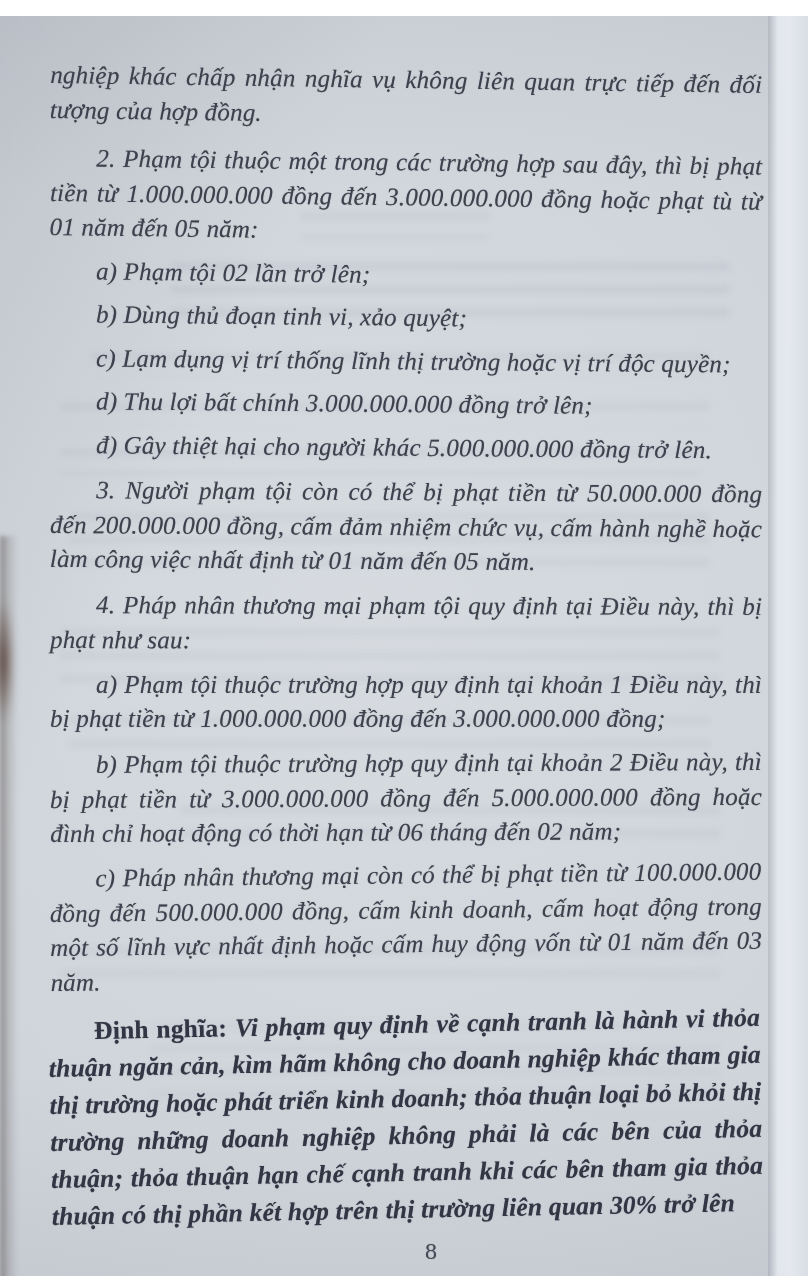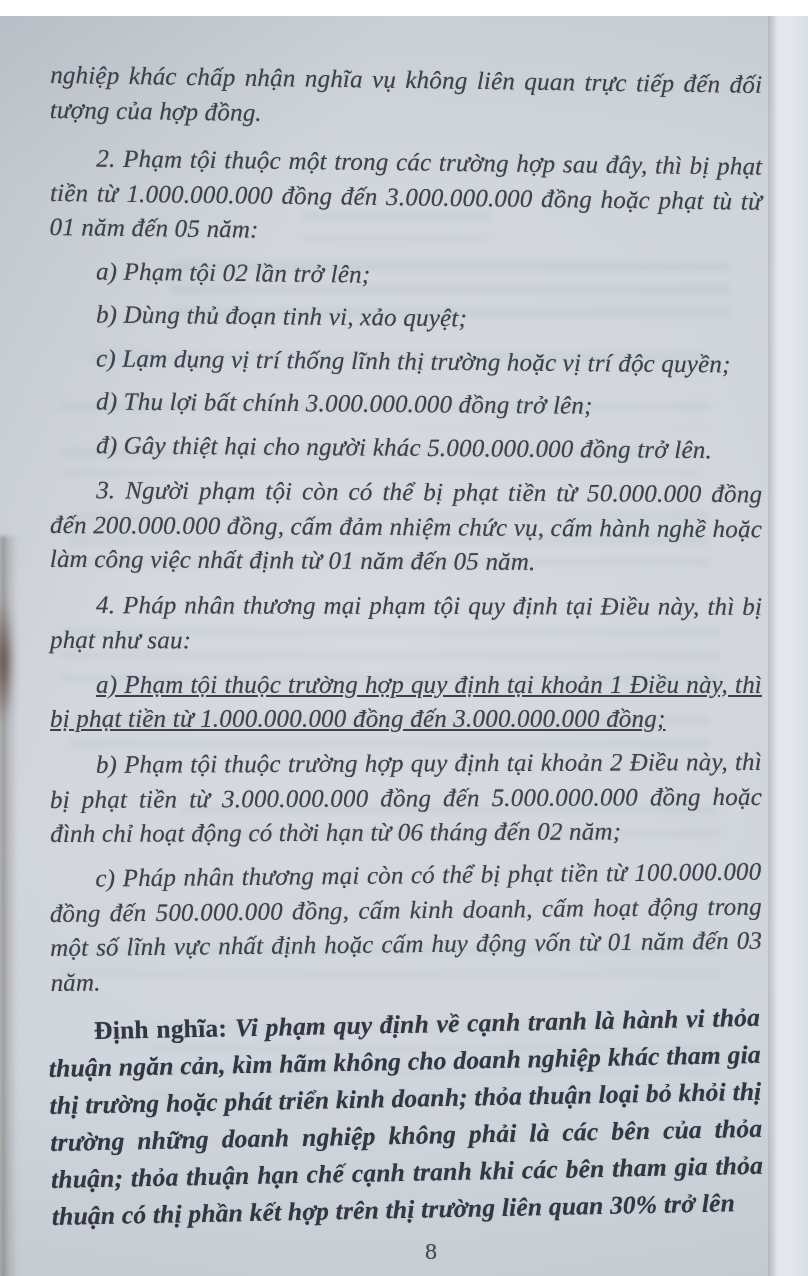--- a/index.html
+++ b/index.html
@@ -113,21 +113,21 @@
   
   .t1  { transform: rotate(0.80deg); }
   .t2  { transform: rotate(0.70deg); }
   .t3  { transform: rotate(0.65deg); }
   .t4  { transform: rotate(0.60deg); }
   .t5  { transform: rotate(0.55deg); }
   .t6  { transform: rotate(0.50deg); }
   .t7  { transform: rotate(0.45deg); }
   .t8  { transform: rotate(0.35deg); }
   .t9  { transform: rotate(0.15deg); }
-  .t10 { transform: rotate(0.00deg); text-decoration: underline; }
+  .t10 { transform: rotate(0.00deg); }
   .t11 { transform: rotate(-0.25deg); }
   .t12 { transform: rotate(-0.60deg); }
   .t13 { transform: rotate(-1.15deg); }
 
   .page-number {
     position: absolute;
     left: 54px; right: 0; top: 1222px;
     text-align: center;
     font-style: normal;
     font-size: 24px;

